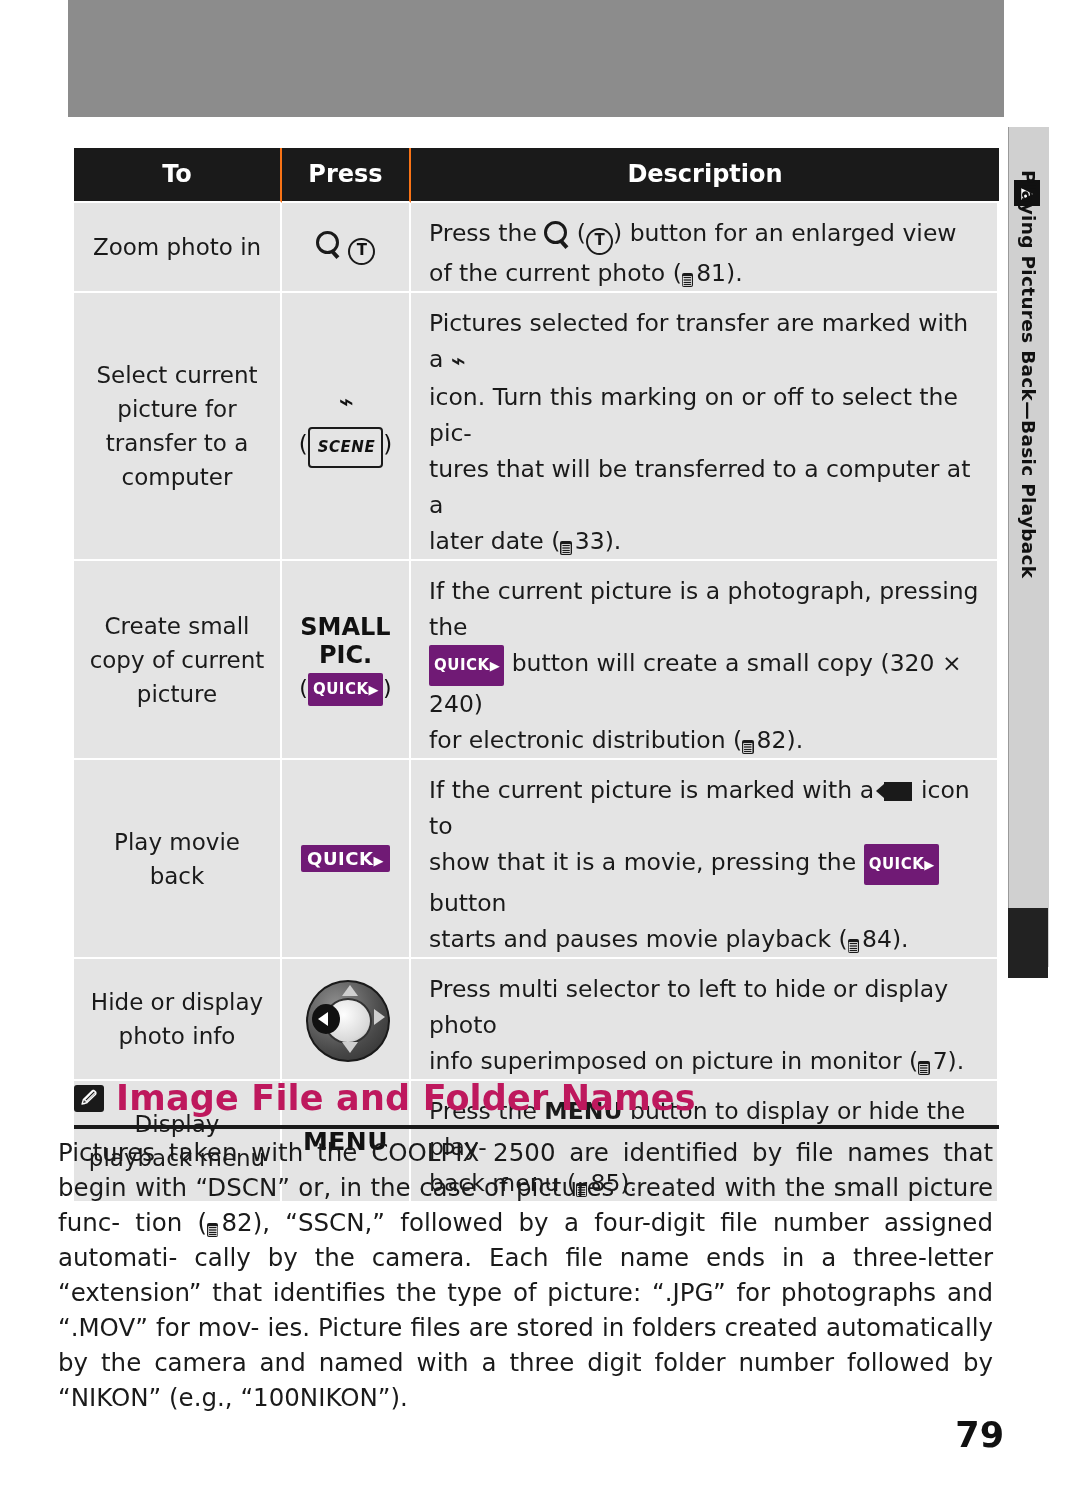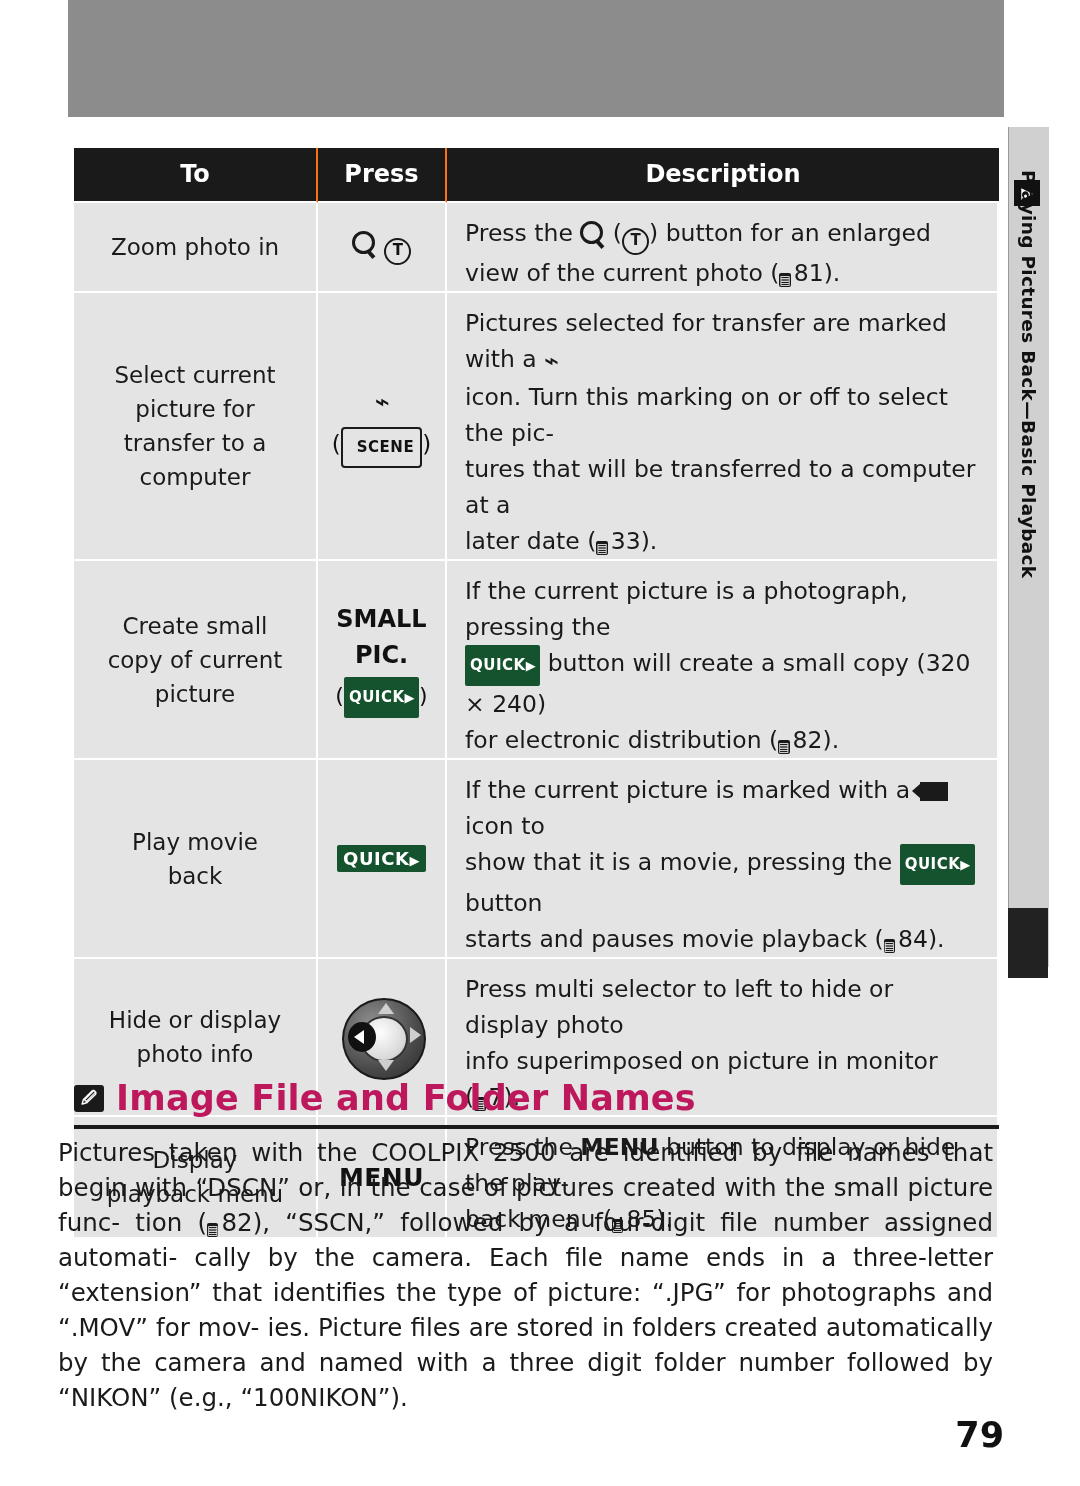--- a/index.html
+++ b/index.html
@@ -55,21 +55,21 @@
     border-right:2px solid #f97316;
   }
   .tbl .hdr td:last-child{border-right:none;margin-top:12px;}
   .tbl td{
     vertical-align:middle;
     border-right:2px solid #ffffff;
     border-bottom:2px solid #ffffff;
   }
   .c-to{
     width:178px;background:#e4e4e4;text-align:center;
-    font-size:23px;line-height:34px;padding:10px 32px;color:#1a1a1a;
+    font-size:23px;line-height:34px;padding:10px 14px;color:#1a1a1a;
   }
   .c-press{
     width:115px;background:#e4e4e4;text-align:center;
     font-size:23px;padding:10px 6px;color:#111;
   }
   .c-desc{
     background:#e4e4e4;text-align:left;
     font-size:23.5px;line-height:36px;padding:12px 16px 0 18px;color:#1a1a1a;
   }
   .row-last td{border-bottom:none;}
@@ -84,21 +84,21 @@
   .ic-movie{
     display:inline-block;width:28px;height:19px;background:#1a1a1a;
     position:relative;vertical-align:-3px;margin:0 2px;
   }
   .ic-movie:before{
     content:"";position:absolute;left:-8px;top:2px;
     border-top:7px solid transparent;border-bottom:7px solid transparent;
     border-right:8px solid #1a1a1a;
   }
   .quick-badge{
-    display:inline-block;background:#14532d;color:#fff;
+    display:inline-block;background:#701a75;color:#fff;
     font-size:15px;font-weight:bold;padding:2px 4px 2px 5px;
     letter-spacing:0.5px;vertical-align:1px;border-radius:2px;
   }
   .quick-badge .play{font-size:13px;}
   .magglass{
     display:inline-block;width:17px;height:17px;border:3.5px solid #1a1a1a;
     border-radius:50%;position:relative;vertical-align:-3px;margin-right:2px;
   }
   .magglass:after{
     content:"";position:absolute;width:3.5px;height:9px;background:#1a1a1a;
@@ -109,23 +109,23 @@
     width:23px;height:23px;line-height:21px;text-align:center;
     font-size:15px;font-weight:bold;vertical-align:-4px;
   }
   .menu-word{font-weight:bold;font-size:25px;letter-spacing:0.5px;}
 
   
   .press-zoom{font-size:24px;}
   .press-scene{line-height:34px;}
   .scene-badge{
     display:inline-block;border:2.5px solid #1a1a1a;border-radius:4px;
-    padding:1px 6px 2px 14px;font-weight:bold;font-size:15px;letter-spacing:0.5px;
-  }
-  .press-small{font-weight:bold;font-size:24px;line-height:36px;margin-top:11px;}
+    padding:1px 6px 2px 8px;font-weight:bold;font-size:15px;letter-spacing:0.5px;font-style:italic;
+  }
+  .press-small{font-weight:bold;font-size:24px;line-height:28px;margin-top:11px;}
 
   
   .multisel{
     width:96px;height:78px;margin:0 auto;position:relative;
   }
   .ms-outer{
     position:absolute;left:8px;top:0;width:80px;height:78px;border-radius:50%;
     background:radial-gradient(circle at 35% 30%, #8f8f8f 0%, #4a4a4a 60%, #2a2a2a 100%);
     border:2px solid #1a1a1a;
   }

